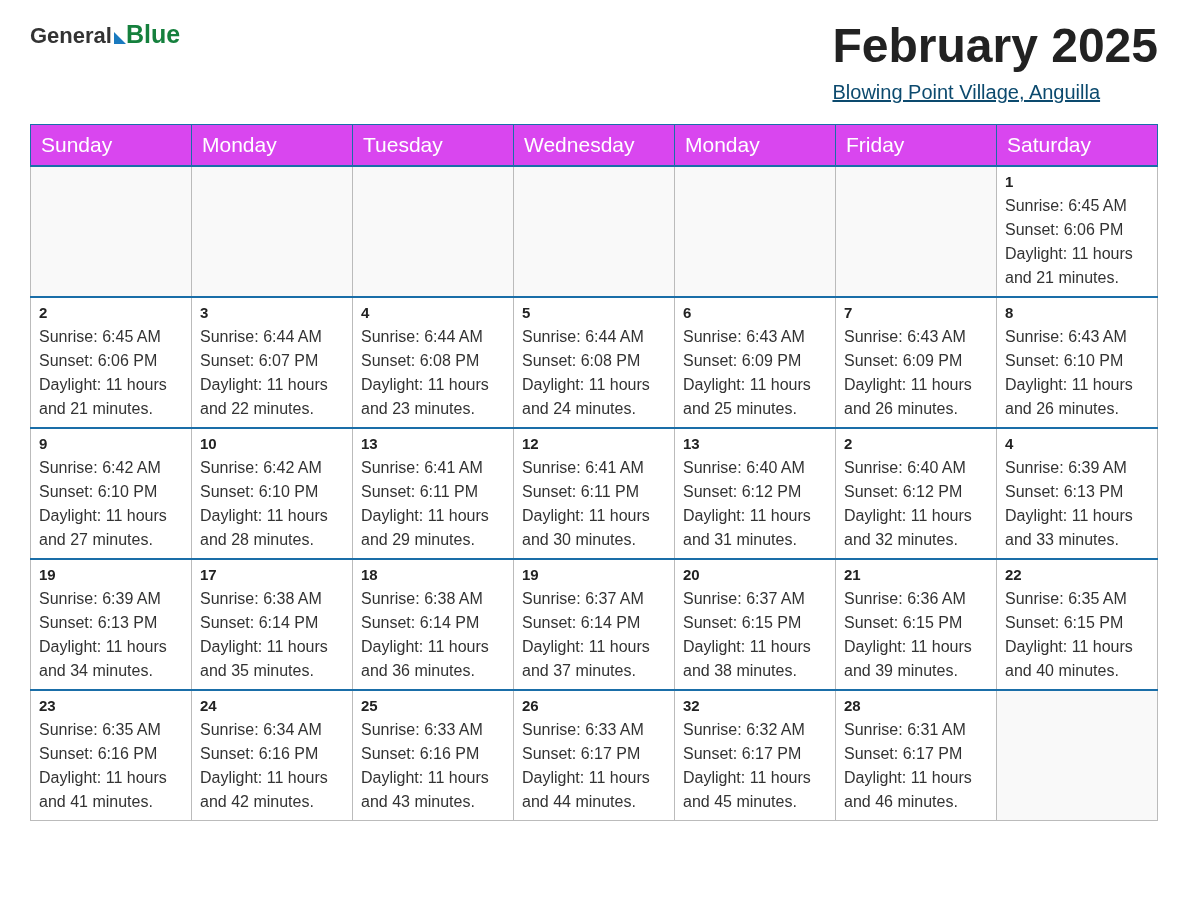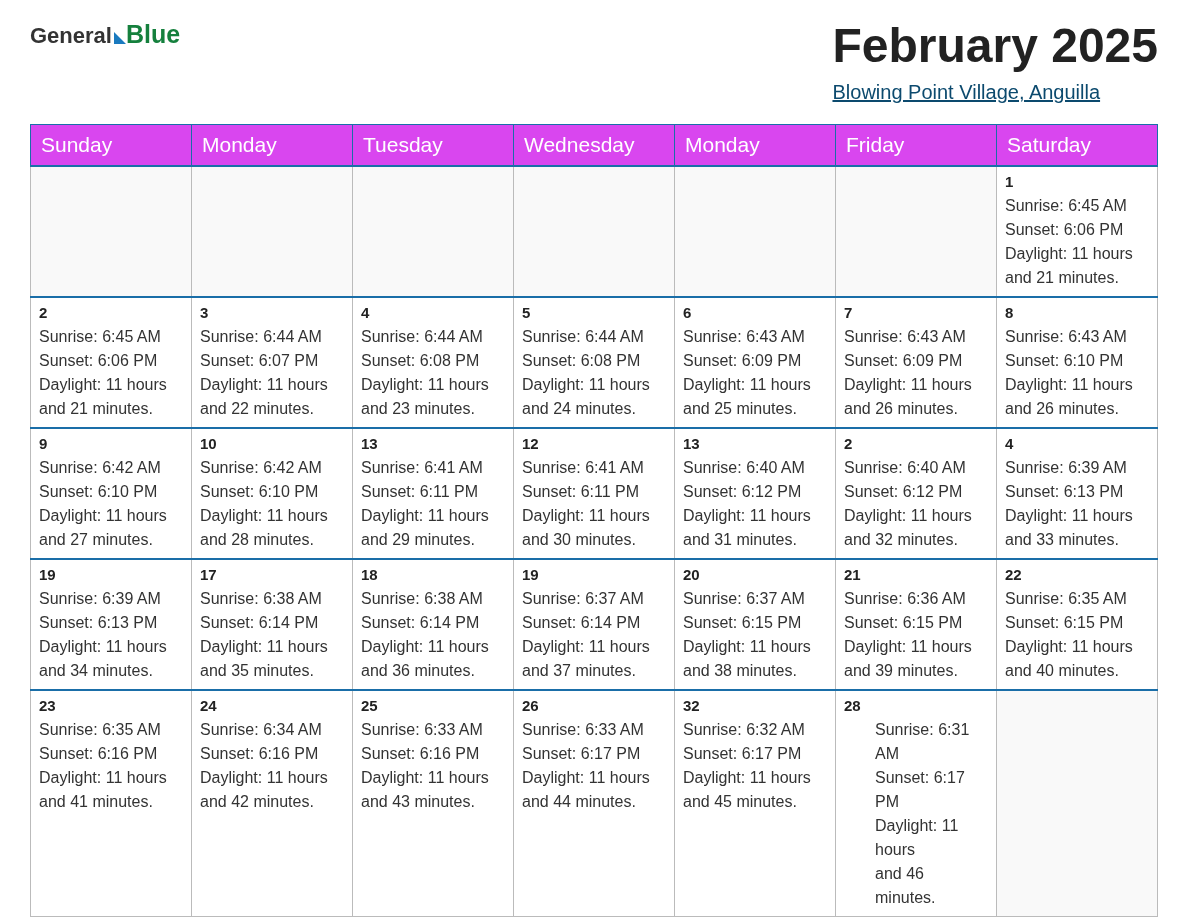--- a/index.html
+++ b/index.html
@@ -334,21 +334,21 @@
         </td>
         <td>
           <span class="day-number">32</span>
           <div class="day-info" style="white-space: pre-line;">Sunrise: 6:32 AM
 Sunset: 6:17 PM
 Daylight: 11 hours
 and 45 minutes.</div>
         </td>
         <td>
           <span class="day-number">28</span>
-          <div class="day-info" style="white-space: pre-line; margin-left: 31px;">Sunrise: 6:31 AM
+          <div class="day-info" style="white-space: pre-line;">Sunrise: 6:31 AM
 Sunset: 6:17 PM
 Daylight: 11 hours
 and 46 minutes.</div>
         </td>
         <td class="empty-cell"></td>
       </tr>
     </tbody>
 </table>
 
 </body></html>

